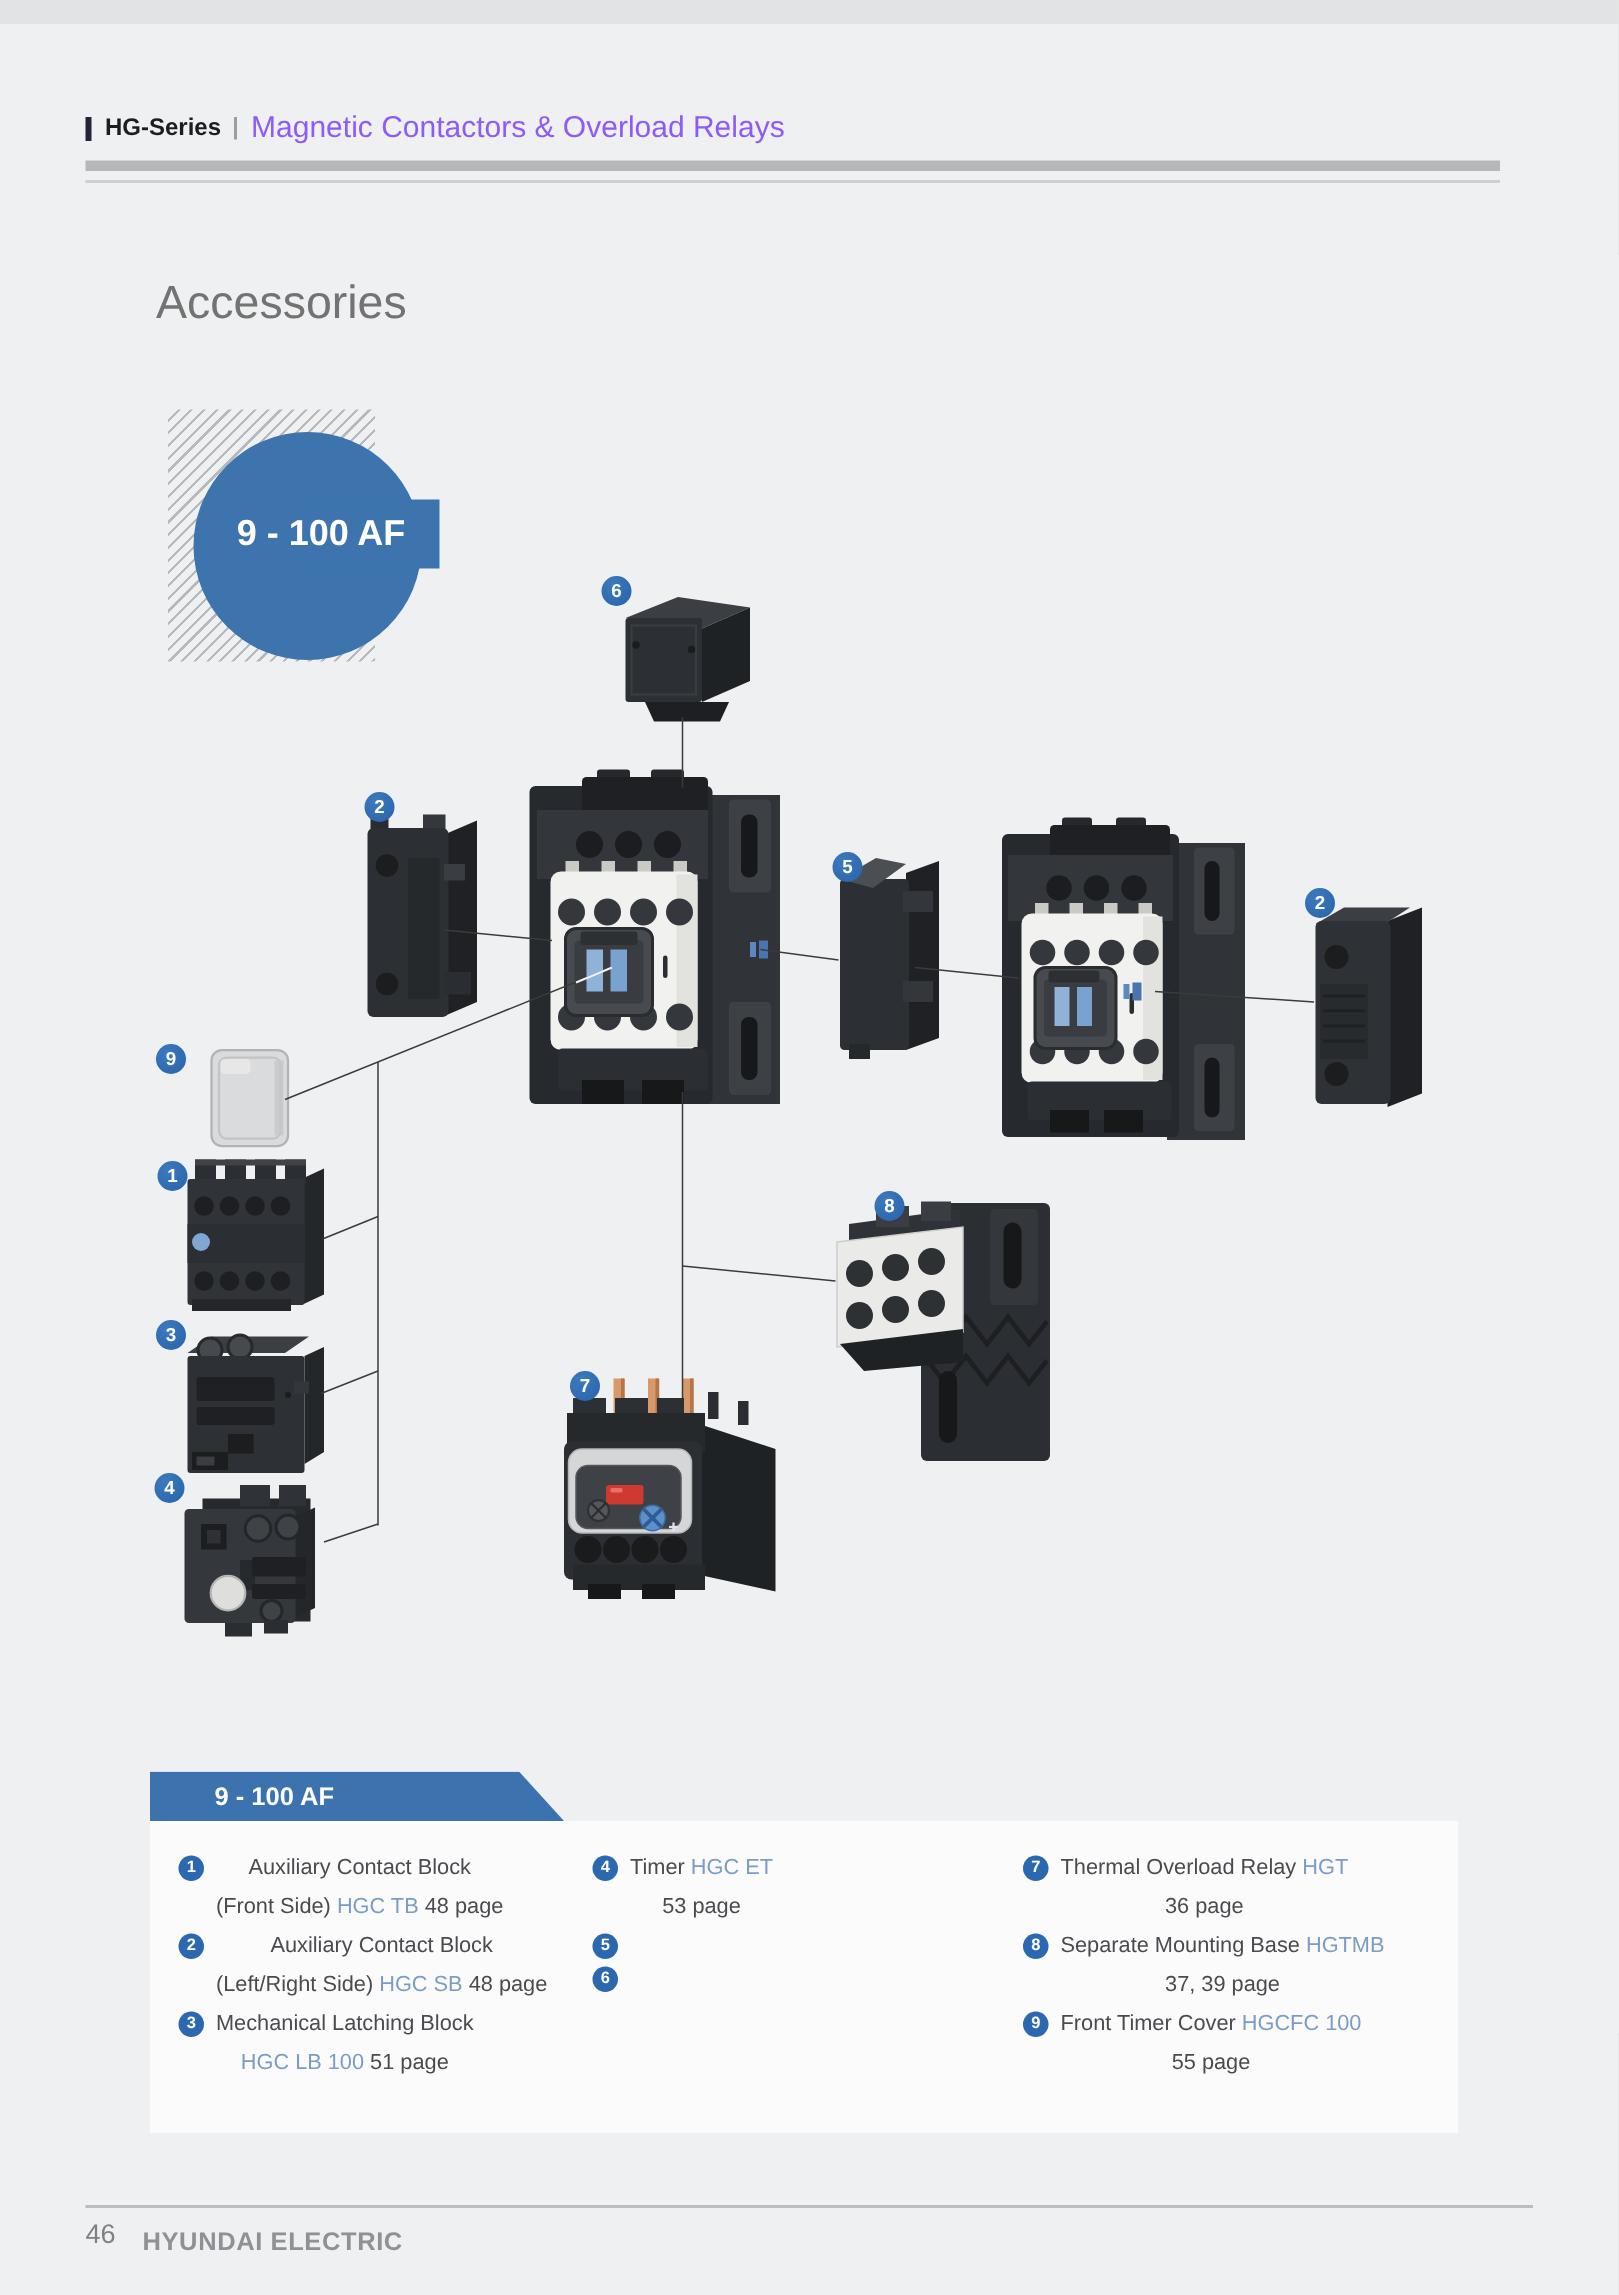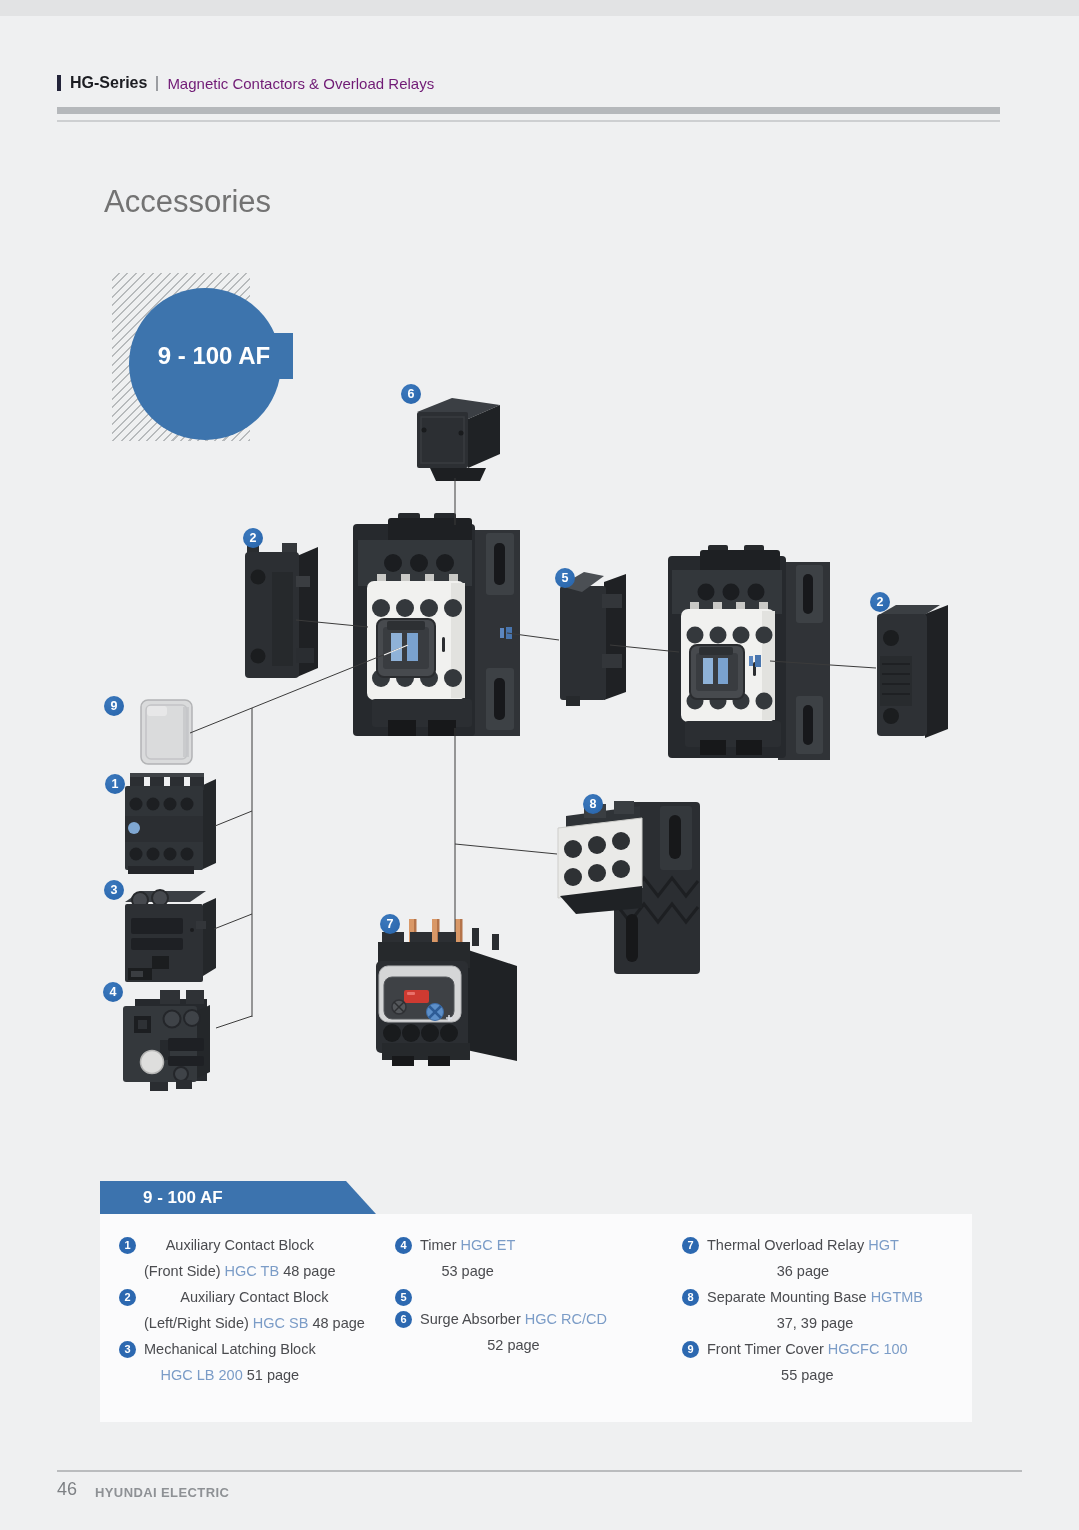--- a/index.html
+++ b/index.html
@@ -4,21 +4,21 @@
 <style>
   html,body{margin:0;padding:0;background:#e2e3e4;}
   .page{position:relative;width:1079px;height:1530px;margin:16px auto;background:#eff0f1;
         font-family:"Liberation Sans",sans-serif;overflow:hidden;}
 
   
   .header-row{position:absolute;left:57px;top:58px;display:flex;align-items:center;gap:9px;}
   .bar1{width:4px;height:16px;background:#23243a;}
   .series{font-size:16px;font-weight:bold;color:#1c1d22;}
   .bar2{width:2px;height:15px;background:#9b9da1;}
-  .subtitle{font-size:15px;color:#701a75;}
+  .subtitle{font-size:20px;color:#8b5cf6;}
   .thickbar{position:absolute;left:57px;top:91px;width:943px;height:7px;background:#b5b8bb;}
   .thinline{position:absolute;left:57px;top:104px;width:943px;height:2px;background:#cdcfd1;}
 
   
   .page-title{position:absolute;left:104px;top:168px;font-size:31px;color:#737373;}
 
   
   .hatch{position:absolute;left:112px;top:257px;width:138px;height:168px;
          background:repeating-linear-gradient(135deg,transparent 0 4.5px,#b7babc 4.5px 6px);}
   .range-circle{position:absolute;left:129px;top:272px;width:152px;height:152px;border-radius:50%;
@@ -46,21 +46,21 @@
   .legend-col.c3{width:295px;}
   .legend-item{display:flex;align-items:flex-start;}
   .lbadge{flex:0 0 17px;width:17px;height:17px;border-radius:50%;background:#2c68b0;color:#fff;
           font-size:11px;font-weight:bold;text-align:center;line-height:17px;margin-top:5px;margin-right:8px;}
   .ltext{font-size:14.5px;color:#4a4b4f;line-height:26px;text-align:center;}
   .code{color:#7b9cc7;}
 
   
   .footer-line{position:absolute;left:57px;top:1454px;width:965px;height:1.5px;background:#babcbe;}
   .page-num{position:absolute;left:57px;top:1463px;font-size:18px;color:#7d8084;}
-  .brand{position:absolute;left:95px;top:1469px;font-size:13px;font-weight:bold;color:#8e9195;
+  .brand{position:absolute;left:95px;top:1469px;font-size:17px;font-weight:bold;color:#8e9195;
          letter-spacing:0.4px;}
 </style>
 </head>
 <body>
 
 <div class="page">
 
   <div class="header-row">
     <div class="bar1"></div>
     <div class="series">HG-Series</div>
@@ -368,41 +368,37 @@
           <span class="lbadge">2</span>
           <div class="ltext">
             <div><span>Auxiliary Contact Block</span></div>
             <div><span>(Left/Right Side) </span><span class="code">HGC SB</span><span> 48 page</span></div>
           </div>
         </div>
         <div class="legend-item">
           <span class="lbadge">3</span>
           <div class="ltext">
             <div><span>Mechanical Latching Block</span></div>
-            <div><span class="code">HGC LB 200</span><span> 51 page</span></div>
+            <div><span class="code">HGC LB 100</span><span> 51 page</span></div>
           </div>
         </div>
       </div>
     <div class="legend-col c2">
         <div class="legend-item">
           <span class="lbadge">4</span>
           <div class="ltext">
             <div><span>Timer </span><span class="code">HGC ET</span></div>
             <div><span>53 page</span></div>
           </div>
         </div>
         <div class="legend-item">
           <span class="lbadge">5</span>
         </div>
         <div class="legend-item">
           <span class="lbadge">6</span>
-          <div class="ltext">
-            <div><span>Surge Absorber </span><span class="code">HGC RC/CD</span></div>
-            <div><span>52 page</span></div>
-          </div>
         </div>
       </div>
     <div class="legend-col c3">
         <div class="legend-item">
           <span class="lbadge">7</span>
           <div class="ltext">
             <div><span>Thermal Overload Relay </span><span class="code">HGT</span></div>
             <div><span>36 page</span></div>
           </div>
         </div>

